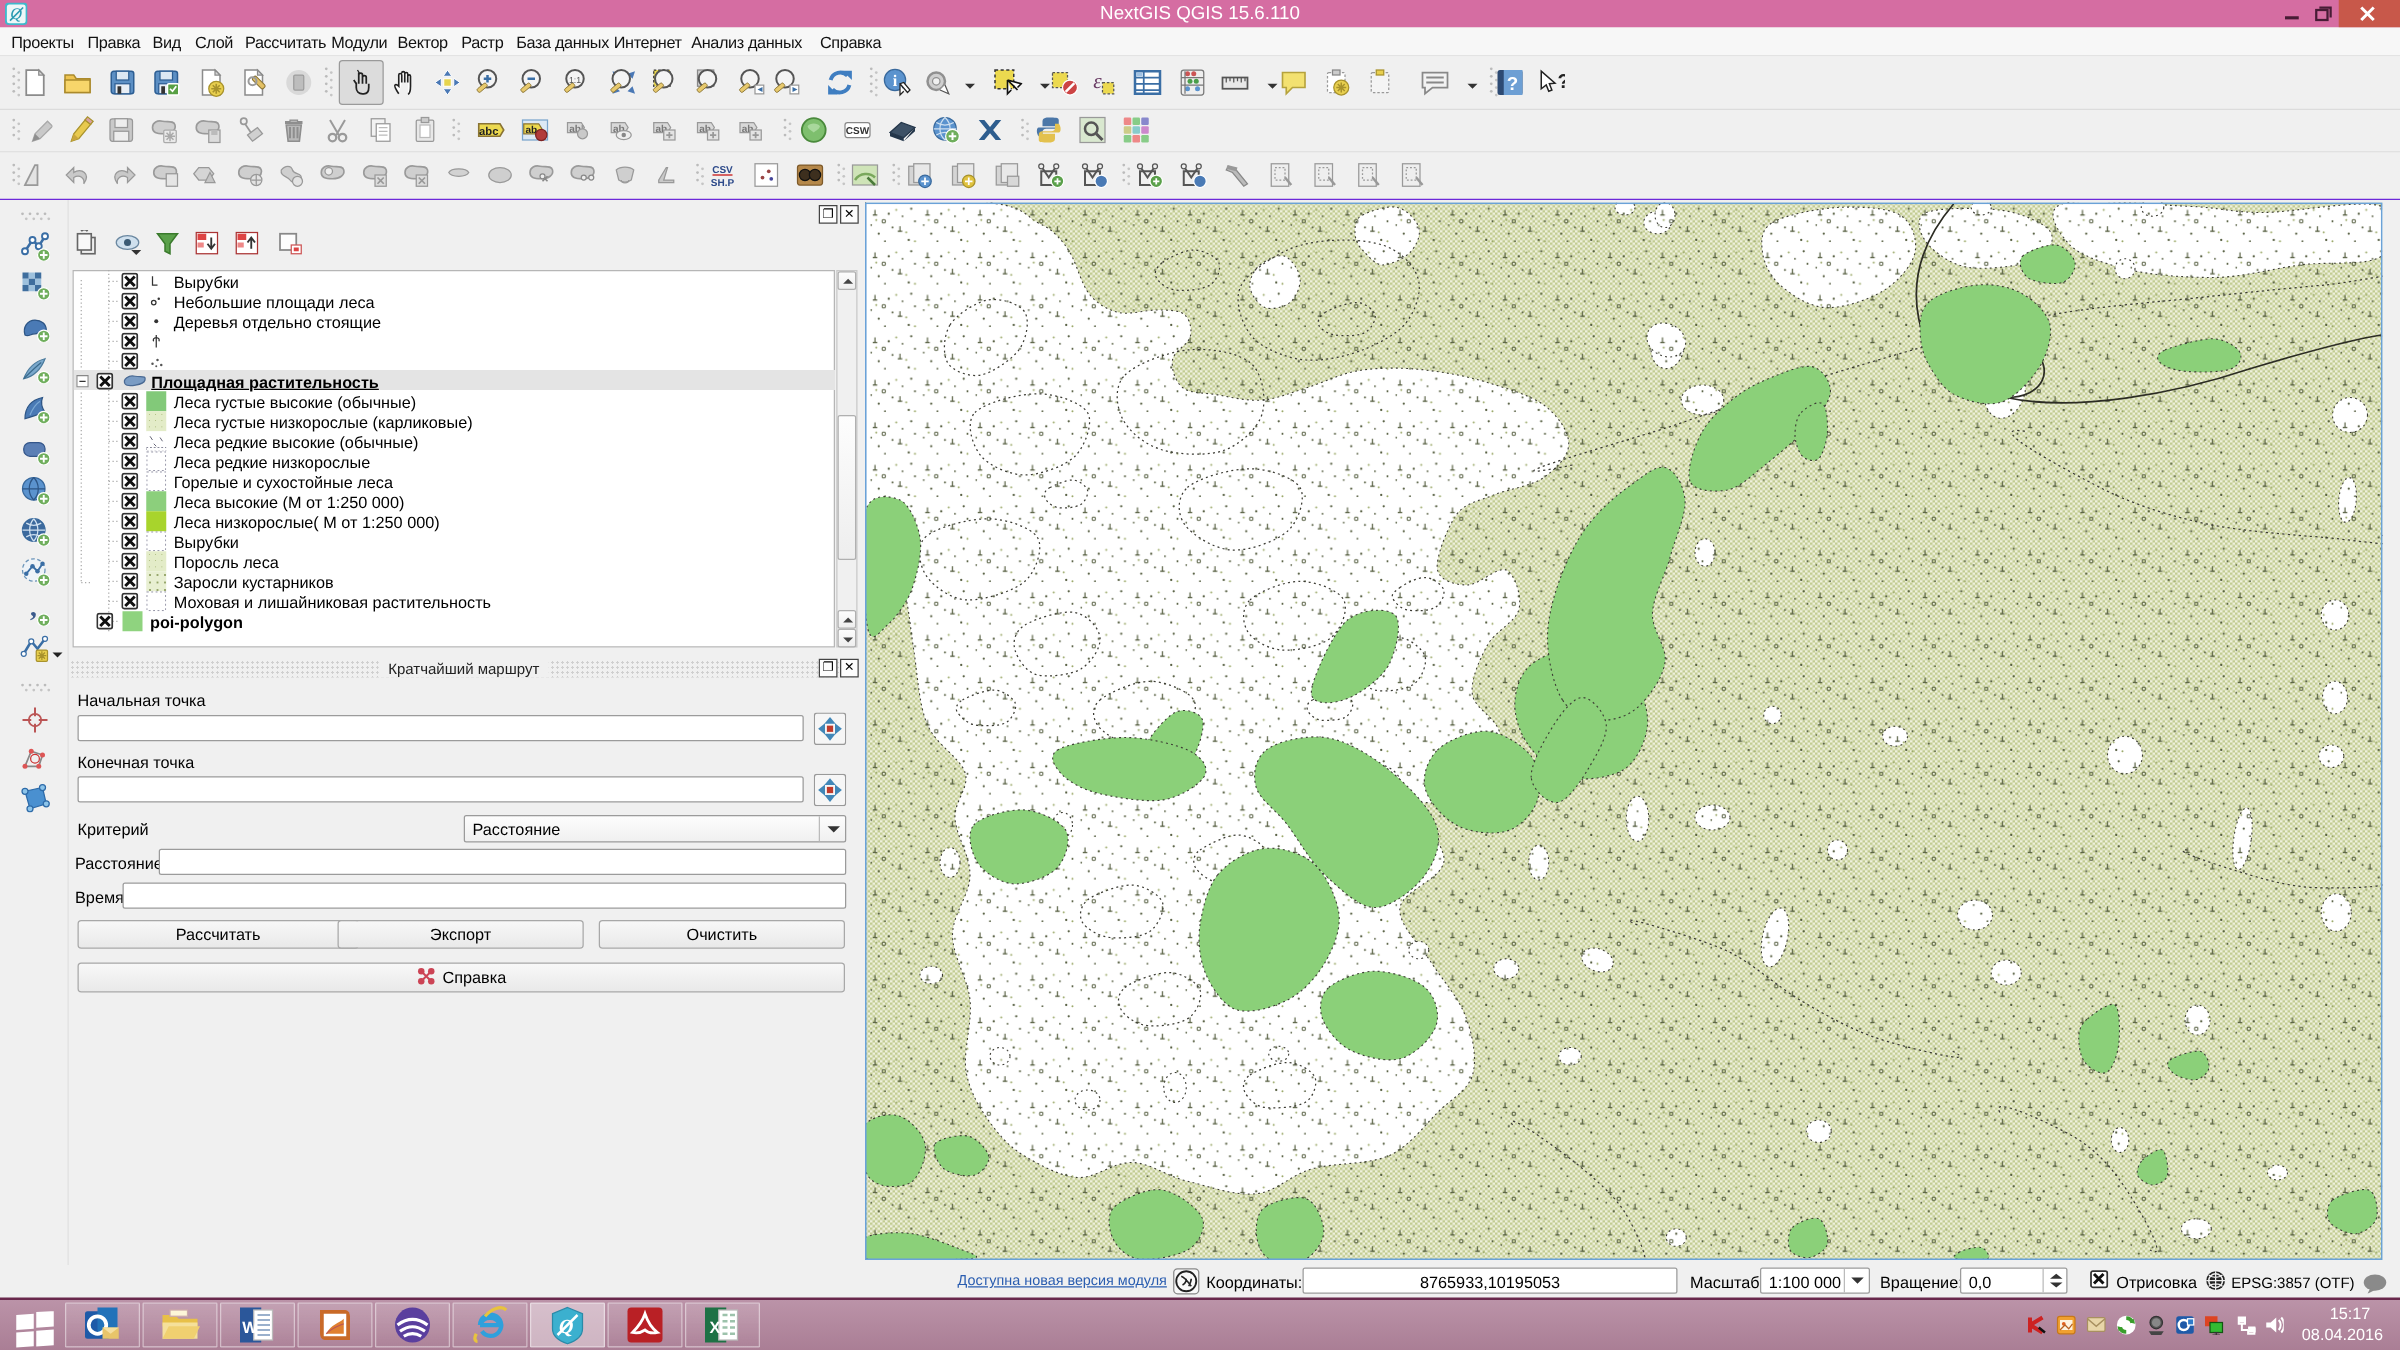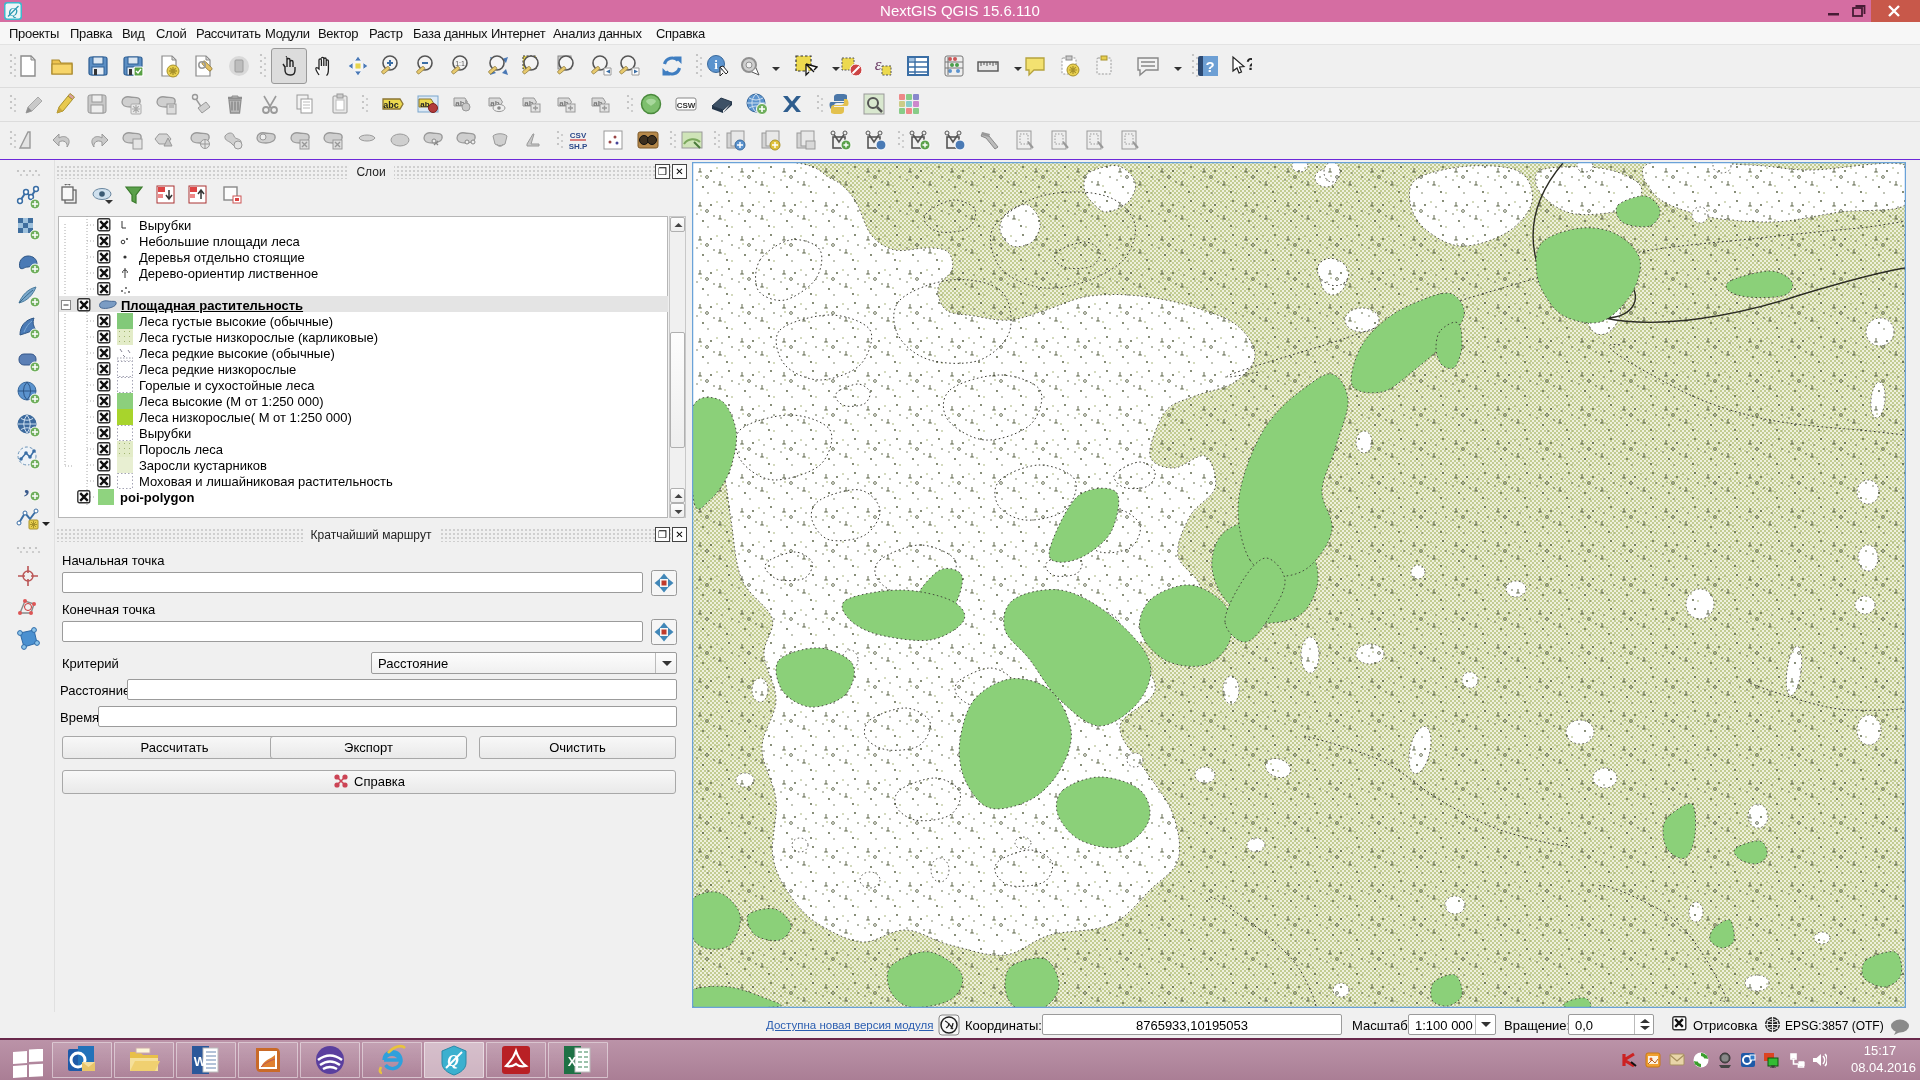--- a/index.html
+++ b/index.html
@@ -782,21 +782,20 @@
     </svg>
     <svg class="abs" style="left:16px;top:466px" width="24" height="24" viewBox="0 0 24 24">
       <path d="M4 7 l14-3 3 13 -13 4z" fill="#4a90d0" stroke="#2d6aa8"></path>
       <circle cx="4" cy="7" r="2.4" fill="#8cc4ea" stroke="#2d6aa8"></circle>
       <circle cx="18" cy="4" r="2.4" fill="#8cc4ea" stroke="#2d6aa8"></circle>
       <circle cx="21" cy="17" r="2.4" fill="#8cc4ea" stroke="#2d6aa8"></circle>
       <circle cx="8" cy="21" r="2.4" fill="#8cc4ea" stroke="#2d6aa8"></circle>
     </svg>
   </div>
 <div class="panel" style="left:56px;top:162px;width:630px;height:358px">
-    <div class="ptitle" style="top:3px;height:14px;line-height:14px"><b>Слои</b></div>
     <div class="pbtn" style="left:599px;top:2px">❐</div>
     <div class="pbtn" style="left:616px;top:2px">✕</div>
     <svg class="abs" style="left:3px;top:22px" width="22" height="22" viewBox="0 0 22 22">
       <rect x="6" y="6" width="11" height="13" fill="#eee" stroke="#666" stroke-width="1.3"></rect>
       <rect x="3" y="3" width="11" height="13" fill="#f8f8f8" stroke="#666" stroke-width="1.3"></rect>
       <path d="M6 1 a3 3 0 0 1 5 0" fill="none" stroke="#666" stroke-width="1.5"></path>
     </svg>
     <svg class="abs" style="left:35px;top:22px" width="22" height="22" viewBox="0 0 22 22">
       <ellipse cx="11" cy="10" rx="9" ry="5.5" fill="#cfe0ee" stroke="#6a87a0"></ellipse>
       <circle cx="11" cy="10" r="2.8" fill="#3a5a74"></circle>
@@ -887,21 +886,20 @@
       <circle cx="7" cy="7" r="1.6" fill="#333"></circle>
     </svg>
     <div class="row" style="left:83px;top:88px">Деревья отдельно стоящие</div>
     <svg class="abs" style="left:41px;top:104px" width="14" height="14">
       <rect x="0.8" y="0.8" width="12" height="12" rx="1.5" fill="#fff" stroke="#333" stroke-width="1.4"></rect>
       <path d="M3.2 3.2 L10.8 10.8 M10.8 3.2 L3.2 10.8" stroke="#111" stroke-width="2.4"></path>
     </svg>
     <svg class="abs" style="left:62px;top:104px" width="14" height="14">
       <path d="M7 2 v10 M7 4 c-2 0-3 2-2 3 M7 4 c2 0 3 2 2 3" stroke="#333" fill="none"></path>
     </svg>
-    <div class="row" style="left:83px;top:104px">Дерево-ориентир лиственное</div>
     <svg class="abs" style="left:41px;top:120px" width="14" height="14">
       <rect x="0.8" y="0.8" width="12" height="12" rx="1.5" fill="#fff" stroke="#333" stroke-width="1.4"></rect>
       <path d="M3.2 3.2 L10.8 10.8 M10.8 3.2 L3.2 10.8" stroke="#111" stroke-width="2.4"></path>
     </svg>
     <svg class="abs" style="left:62px;top:120px" width="14" height="14">
       <circle cx="4" cy="9" r="1" fill="#555"></circle>
       <circle cx="8" cy="6" r="1" fill="#555"></circle>
       <circle cx="11" cy="10" r="1" fill="#555"></circle>
       <circle cx="7" cy="11" r=".8" fill="#555"></circle>
     </svg>
@@ -1358,13 +1356,13 @@
     <svg class="abs" style="left:1789px;top:12px" width="16" height="16" viewBox="0 0 16 16">
       <path d="M2 2 h5 v5 h-5z M4.5 7 v5 h5 m0-2 h5 v5 h-5 v-3" fill="none" stroke="#fff" stroke-width="1.6"></path>
       <rect x="9.5" y="10" width="6" height="4" fill="#fff"></rect>
       <rect x="2" y="2" width="5" height="4" fill="#fff"></rect>
     </svg>
     <svg class="abs" style="left:1811px;top:12px" width="16" height="16" viewBox="0 0 16 16">
       <path d="M2 6 h3.5 l4.5-4 v12 l-4.5-4 h-3.5z" fill="#fff"></path>
       <path d="M12 4 a6 6 0 0 1 0 8 M14 2 a9 9 0 0 1 0 12" stroke="#fff" stroke-width="1.6" fill="none"></path>
     </svg>
     <div class="lbl" style="left:1845px;top:3px;width:70px;color:#fff;font-size:13px;text-align:center">15:17</div>
-    <div class="lbl" style="left:1832px;top:20px;width:84px;color:#fff;font-size:13px;text-align:right">08.04.2016</div>
+    <div class="lbl" style="left:1832px;top:20px;width:84px;color:#fff;font-size:13px;text-align:center">08.04.2016</div>
   </div>
 </body></html>

